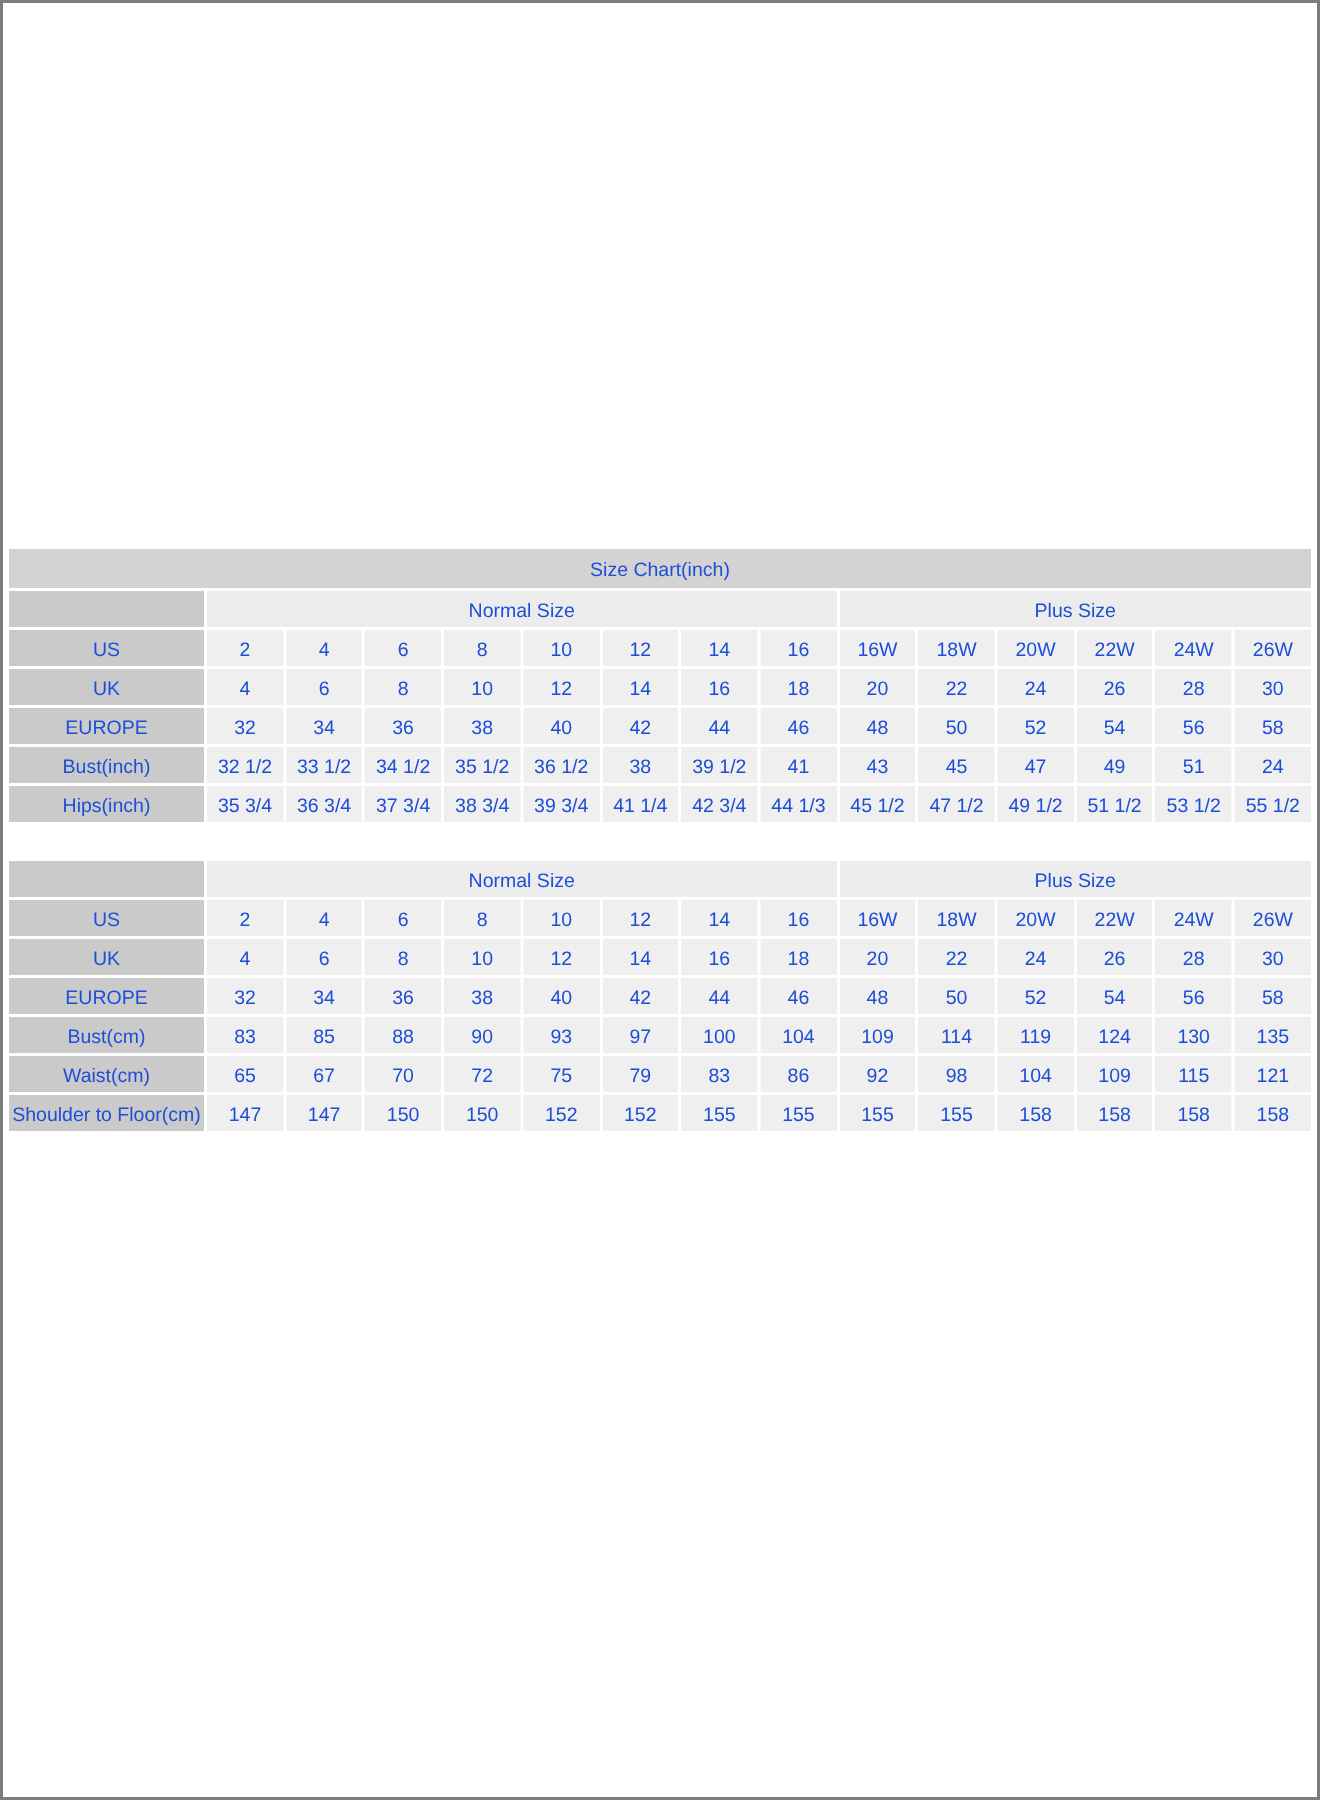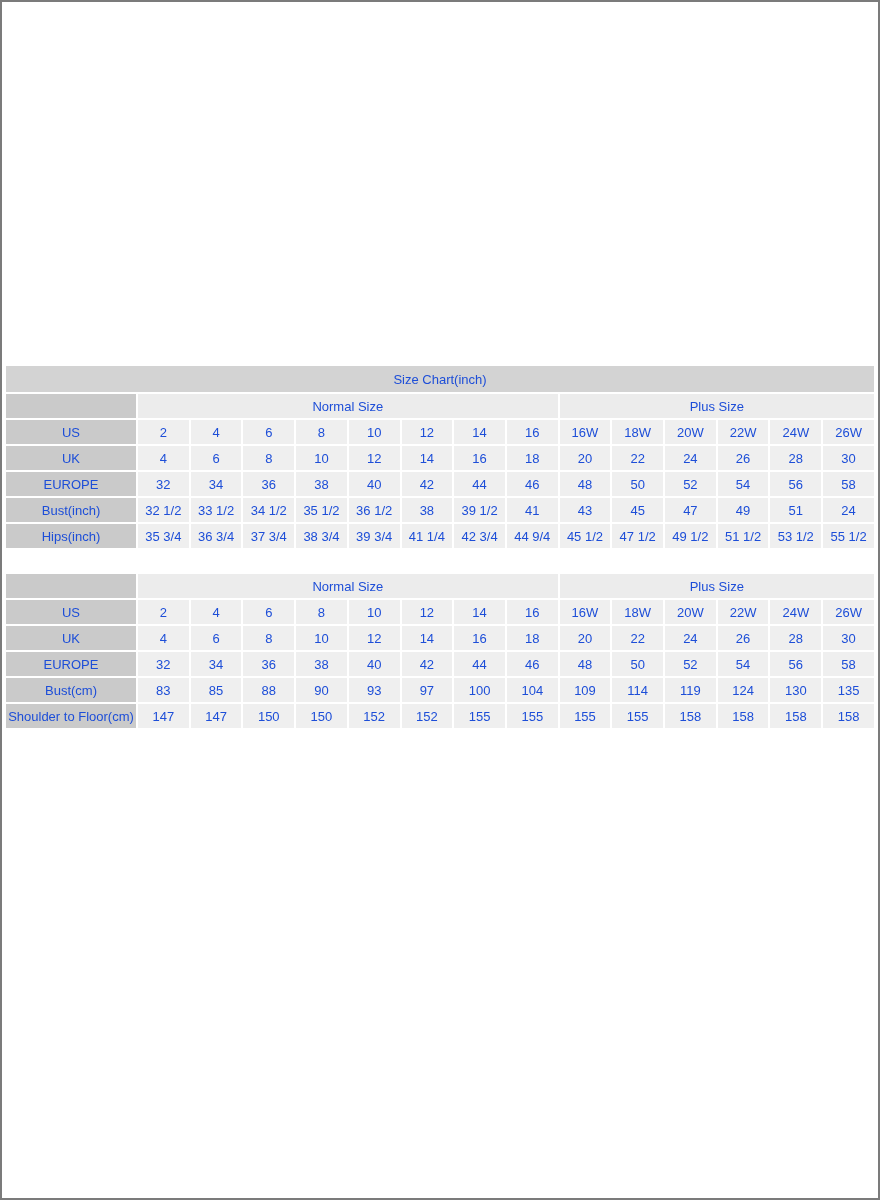--- a/index.html
+++ b/index.html
@@ -141,21 +141,21 @@
         </tr>
         <tr>
           <td class="row-label">Hips(inch)</td>
           <td class="value-cell">35 3/4</td>
           <td class="value-cell">36 3/4</td>
           <td class="value-cell">37 3/4</td>
           <td class="value-cell">38 3/4</td>
           <td class="value-cell">39 3/4</td>
           <td class="value-cell">41 1/4</td>
           <td class="value-cell">42 3/4</td>
-          <td class="value-cell">44 9/4</td>
+          <td class="value-cell">44 1/3</td>
           <td class="value-cell">45 1/2</td>
           <td class="value-cell">47 1/2</td>
           <td class="value-cell">49 1/2</td>
           <td class="value-cell">51 1/2</td>
           <td class="value-cell">53 1/2</td>
           <td class="value-cell">55 1/2</td>
         </tr>
       </tbody>
     </table>
   </div>
@@ -247,20 +247,37 @@
           <td class="value-cell">100</td>
           <td class="value-cell">104</td>
           <td class="value-cell">109</td>
           <td class="value-cell">114</td>
           <td class="value-cell">119</td>
           <td class="value-cell">124</td>
           <td class="value-cell">130</td>
           <td class="value-cell">135</td>
         </tr>
         <tr>
+          <td class="row-label">Waist(cm)</td>
+          <td class="value-cell">65</td>
+          <td class="value-cell">67</td>
+          <td class="value-cell">70</td>
+          <td class="value-cell">72</td>
+          <td class="value-cell">75</td>
+          <td class="value-cell">79</td>
+          <td class="value-cell">83</td>
+          <td class="value-cell">86</td>
+          <td class="value-cell">92</td>
+          <td class="value-cell">98</td>
+          <td class="value-cell">104</td>
+          <td class="value-cell">109</td>
+          <td class="value-cell">115</td>
+          <td class="value-cell">121</td>
+        </tr>
+        <tr>
           <td class="row-label">Shoulder to Floor(cm)</td>
           <td class="value-cell">147</td>
           <td class="value-cell">147</td>
           <td class="value-cell">150</td>
           <td class="value-cell">150</td>
           <td class="value-cell">152</td>
           <td class="value-cell">152</td>
           <td class="value-cell">155</td>
           <td class="value-cell">155</td>
           <td class="value-cell">155</td>

